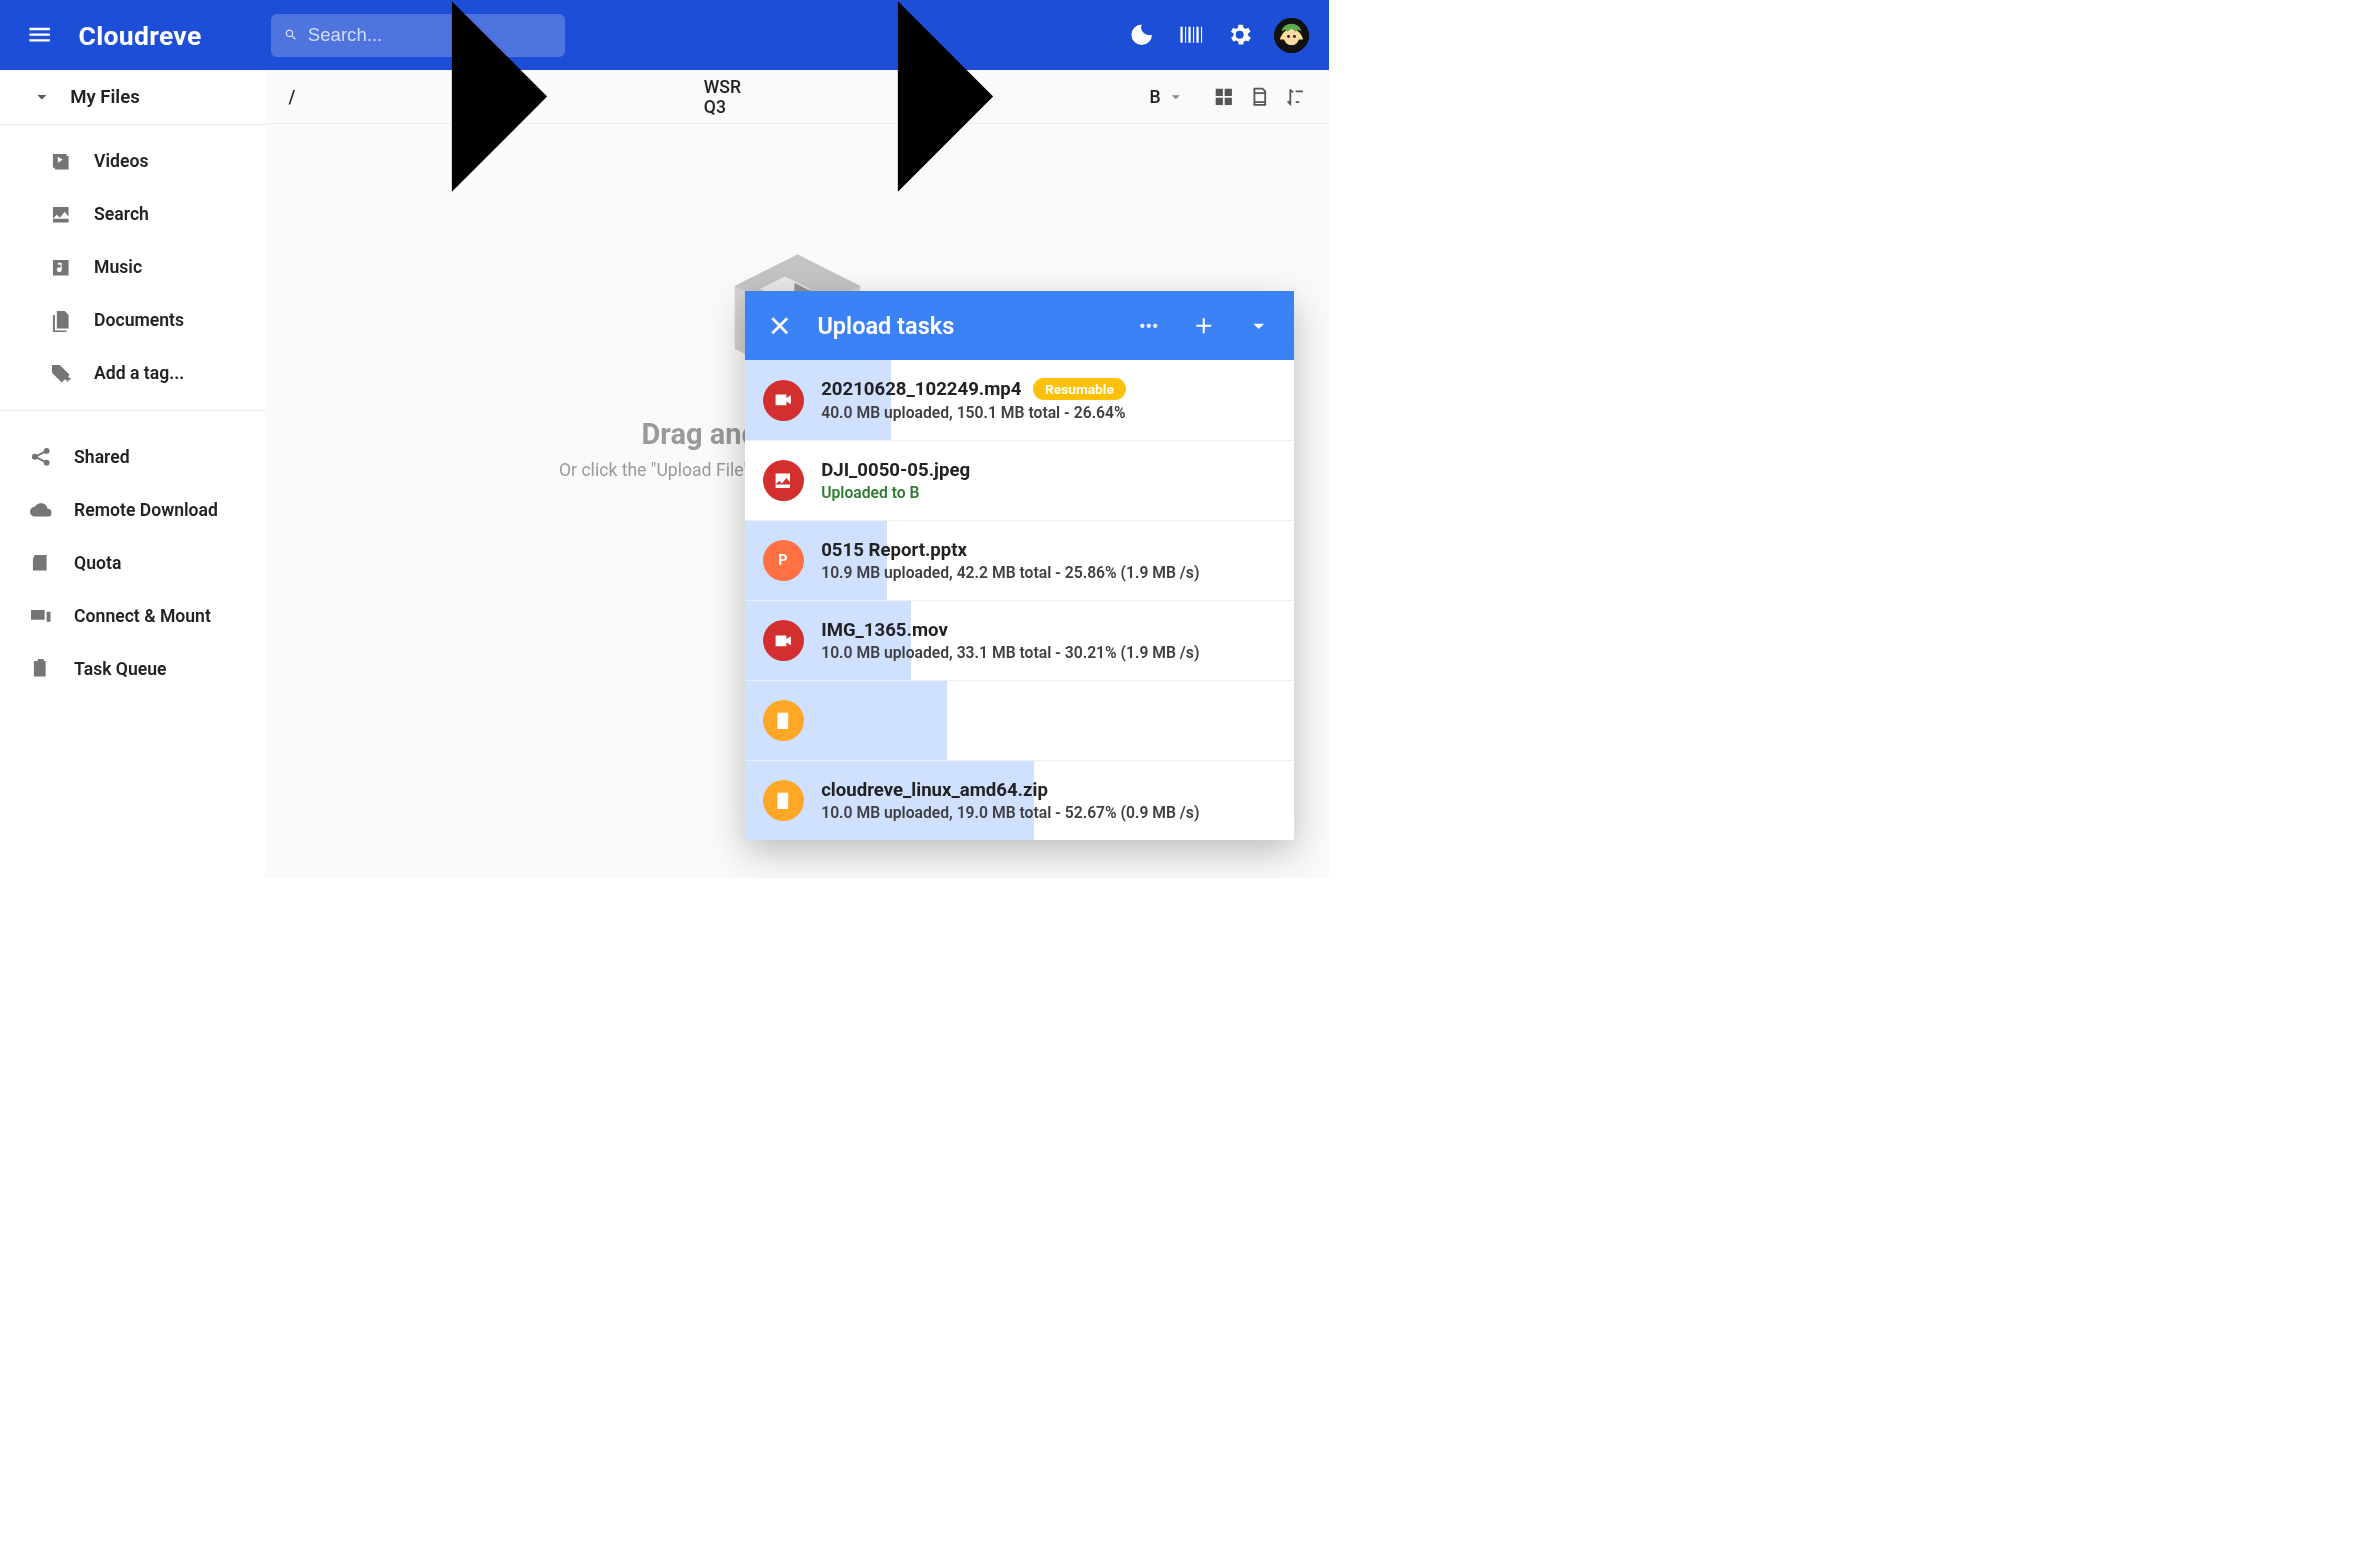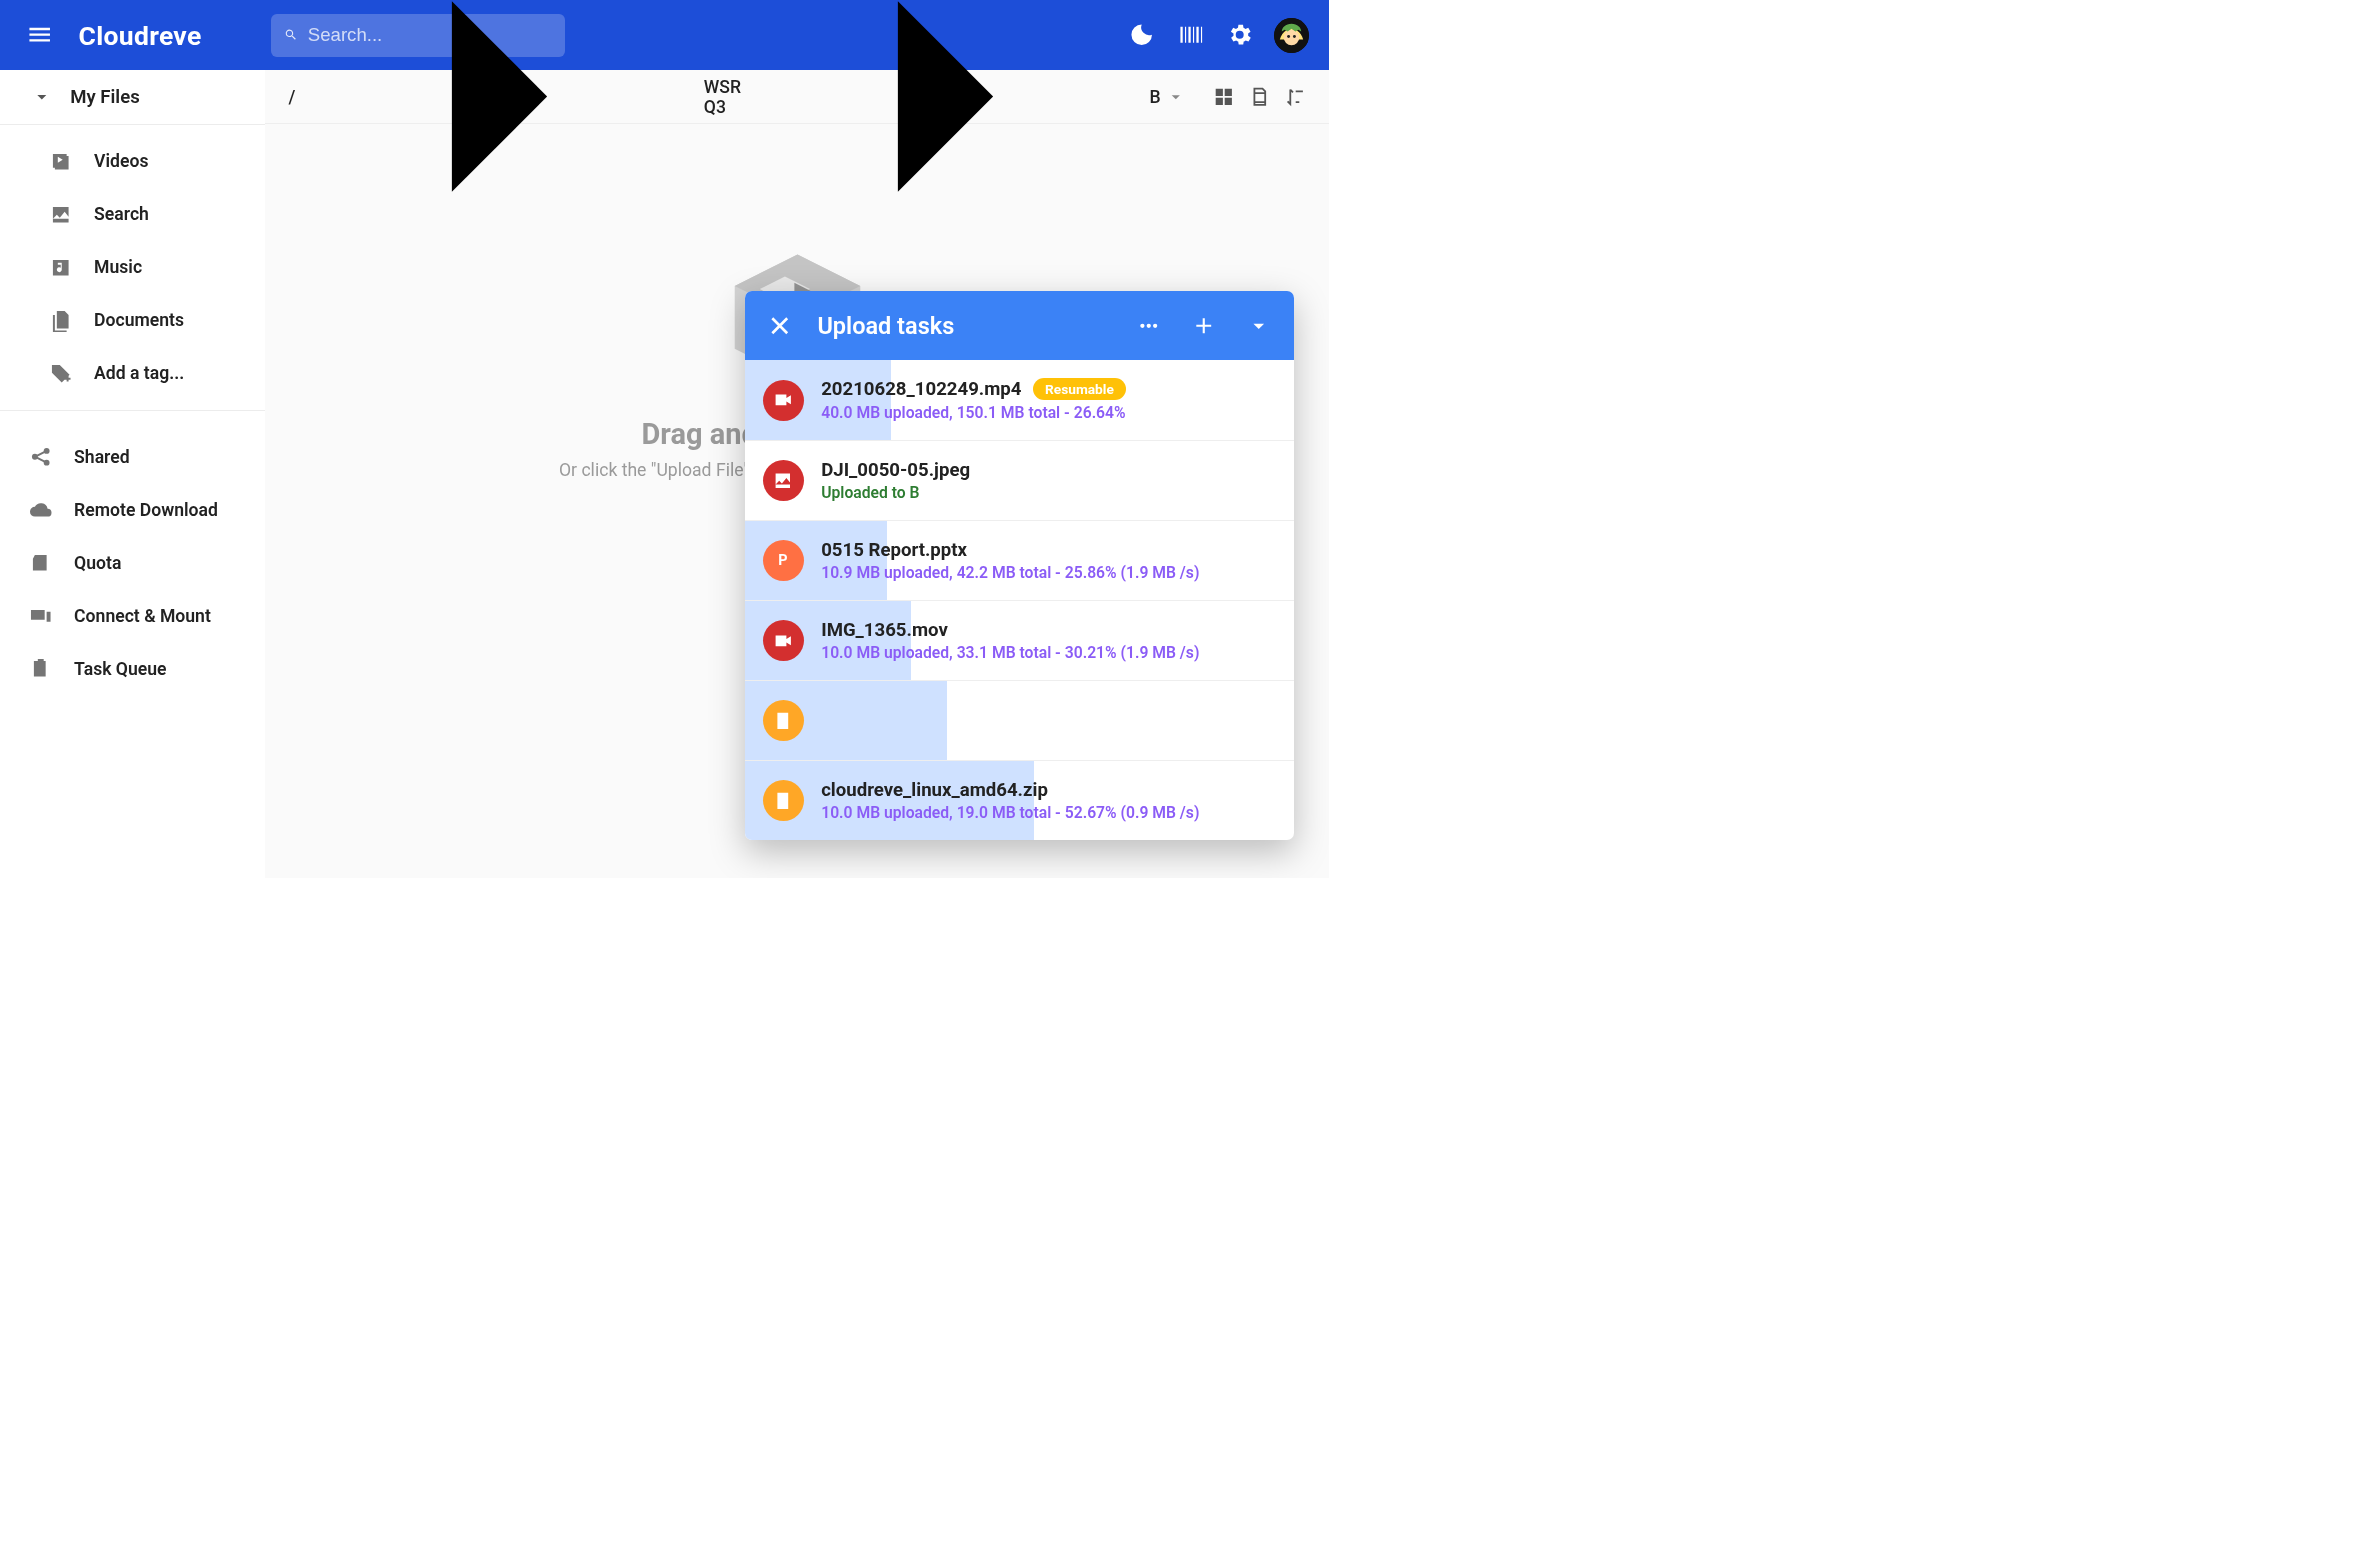--- a/index.html
+++ b/index.html
@@ -113,21 +113,21 @@
   .dropzone svg.box { width:157px; height:157px; fill:#c8c8c8; opacity:0.9;}
   .dropzone .big { font-size:29px; font-weight:700; color:#9a9a9a; margin-top:17.6px;}
   .dropzone .small { font-size:17.6px; color:#9a9a9a; margin-top:9.8px;}
 
   
   .upload-panel {
     position:absolute;
     left:745px; top:291px;
     width:549px;
     background:#fff;
-    border-radius:7px;
+    border-radius:0;
     box-shadow:0 11.8px 35px rgba(0,0,0,0.25);
     overflow:hidden;
   }
   .upl-head {
     height:69px; background:#3b82f6; color:#fff;
     display:flex; align-items:center; padding:0 13.7px; gap:11.8px;
   }
   .upl-head .close svg { width:25.5px; height:25.5px; fill:#fff;}
   .upl-head .ttl { font-size:23.5px; font-weight:600; margin-left:3.9px;}
   .upl-head .spacer { flex:1;}
@@ -154,21 +154,21 @@
     width:41px; height:41px; border-radius:50%;
     display:flex; align-items:center; justify-content:center;
     flex-shrink:0;
   }
   .upl-item .micon svg { width:21.6px; height:21.6px; fill:#fff;}
   .ic-red { background:#d32f2f;}
   .ic-orange { background:#ff7043;}
   .ic-amber { background:#ffa726;}
   .upl-item .meta { position:relative; z-index:1; flex:1; min-width:0;}
   .upl-item .fname { font-size:18.6px; font-weight:700; color:#222; display:flex; align-items:center; gap:11.8px;}
-  .upl-item .sub { font-size:15.7px; font-weight:600; color:#8b5cf6; margin-top:2.9px;}
+  .upl-item .sub { font-size:15.7px; font-weight:600; color:#404040; margin-top:2.9px;}
   .upl-item .sub.green { color:#2e7d32;}
   .badge { background:#ffc107; color:#fff; font-size:13.7px; font-weight:700; padding:2.9px 11.8px; border-radius:11.8px;}
 
 </style>
 </head>
 <body>
 
 <div class="header">
   <div class="hamburger">
     <svg viewBox="0 0 24 24">

